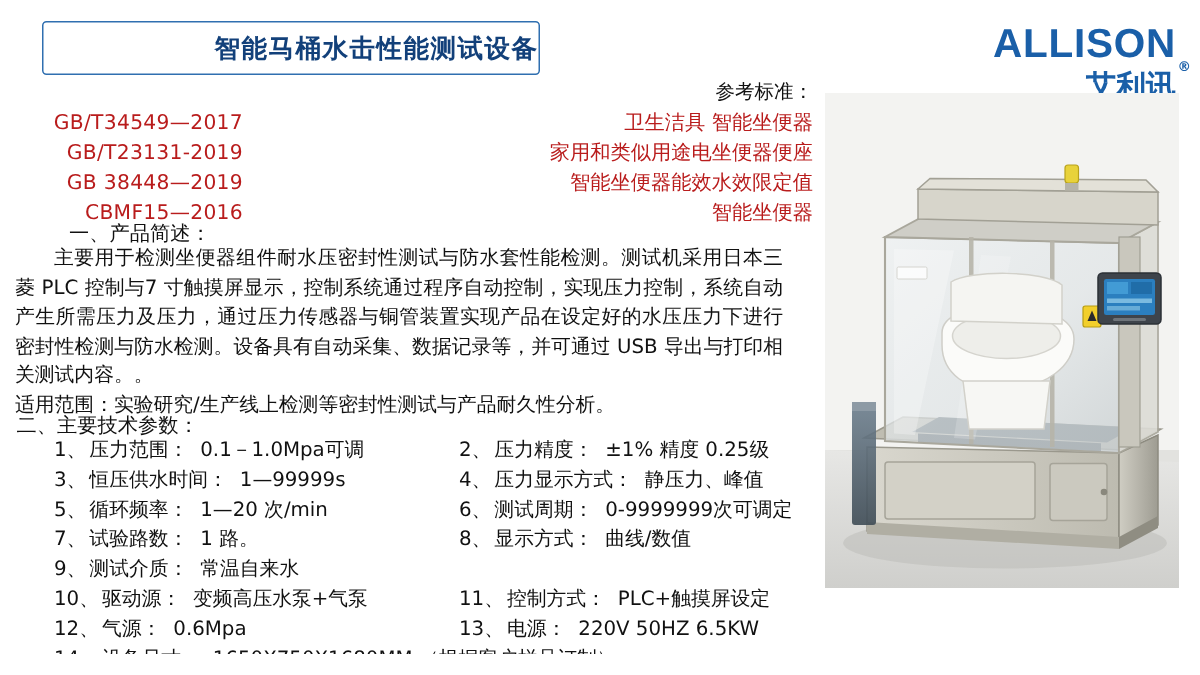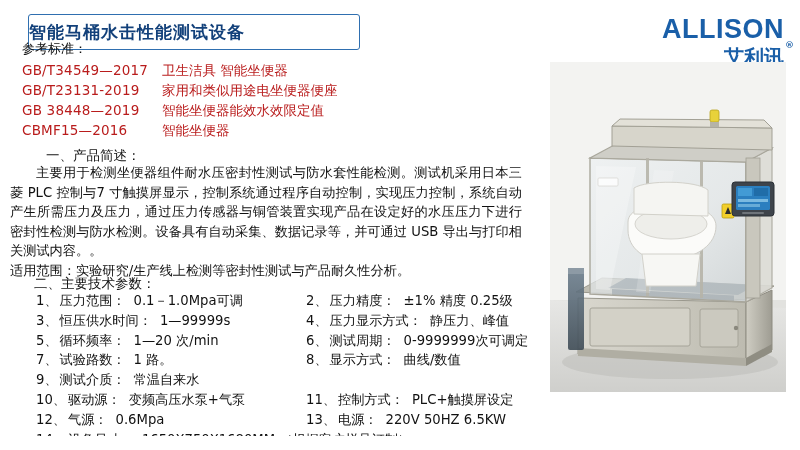--- a/index.html
+++ b/index.html
@@ -26,21 +26,21 @@
     position: absolute;
     left: 28px;
     top: 14px;
     width: 330px;
     height: 34px;
     border: 1px solid #2f6fb0;
     border-radius: 3px;
     background: #ffffff;
     display: flex;
     align-items: center;
-    justify-content: flex-start;
+    justify-content: flex-end;
   }
   .title-text {
     font-size: 17px;
     font-weight: bold;
     color: #12407a;
     letter-spacing: 1px;
     white-space: nowrap;
   }
 
   
@@ -73,22 +73,23 @@
     color: #1a5fa8;
     position: absolute;
     top: -6px;
     right: -10px;
   }
 
   
   .standards {
     position: absolute;
     left: 22px;
-    top: 40px;
+    top: 52px;
     width: 520px;
+    text-align: right;
   }
   .std-head {
     font-size: 13px;
     color: #111;
     margin-bottom: 2px;
   }
   .std-row {
     display: flex;
     font-size: 13.5px;
     line-height: 20px;
@@ -123,21 +124,21 @@
     text-align: justify;
   }
   .sec1-body p {
     margin: 0;
   }
   .indent2 { text-indent: 26px; }
 
   
   .sec2-title {
     position: absolute;
-    left: 34px;
+    left: 11px;
     top: 275px;
     font-size: 13.5px;
     color: #111;
   }
   .params {
     position: absolute;
     left: 22px;
     top: 291px;
     width: 520px;
     font-size: 13.2px;

